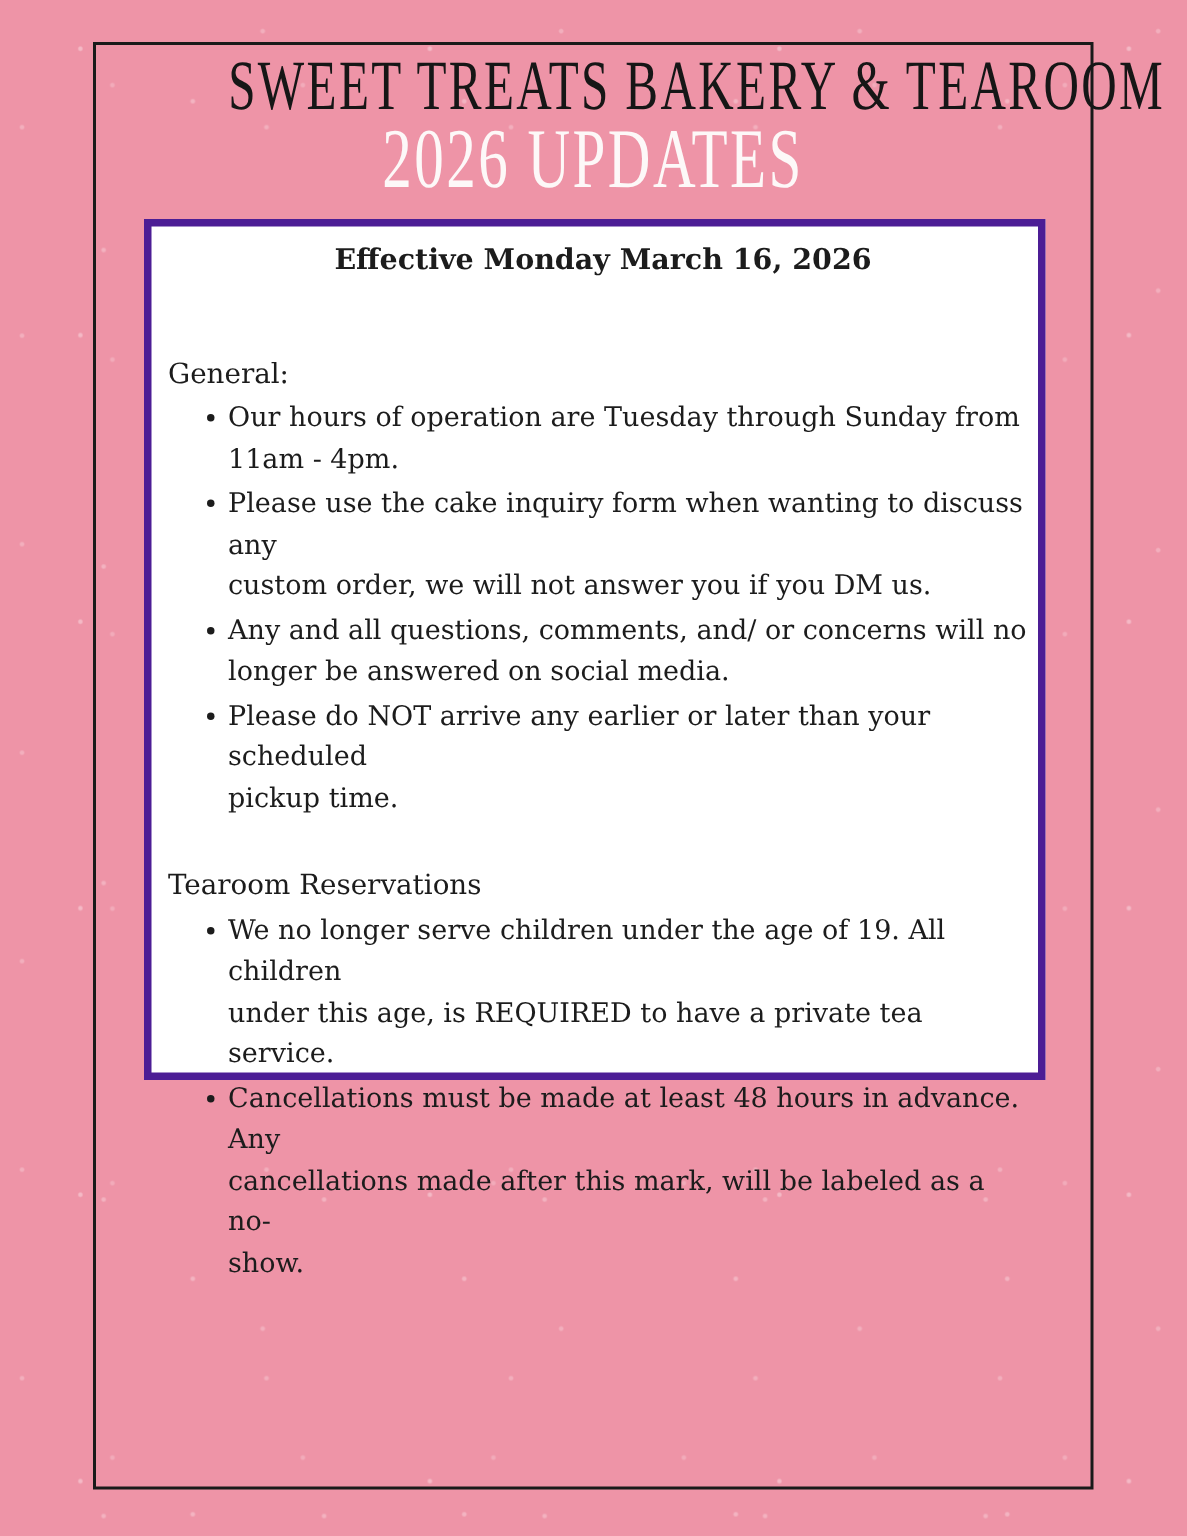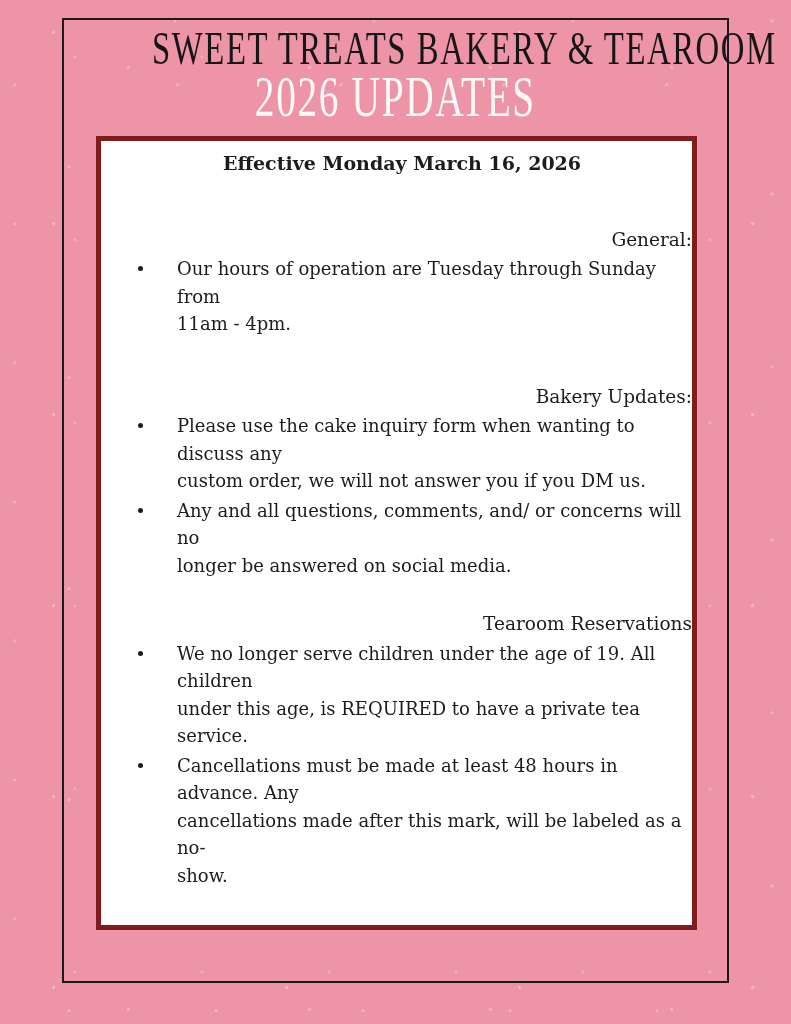--- a/index.html
+++ b/index.html
@@ -28,21 +28,21 @@
       radial-gradient(circle at 88% 12%, rgba(255,255,255,0.25) 0 1px, transparent 2px),
       radial-gradient(circle at 9% 61%, rgba(255,255,255,0.25) 0 1px, transparent 2px),
       radial-gradient(circle at 59% 31%, rgba(255,255,255,0.22) 0 1px, transparent 2px);
     background-size: 233px 191px, 181px 157px, 147px 211px, 199px 173px, 163px 139px, 127px 183px;
     pointer-events: none;
   }
 
   .frame {
     position: absolute;
     left: 62px;
-    top: 18px;
+    top: 28px;
     width: 667px;
     height: 965px;
     border: 2px solid #1a1a1a;
   }
 
   .header-area {
     position: absolute;
     left: 0;
     top: 5px;
     width: 100%;
@@ -79,56 +79,56 @@
     transform: scale(0.82, 1.18);
     transform-origin: center center;
     white-space: nowrap;
   }
 
   .notice-box {
     position: absolute;
     left: 32px;
     top: 116px;
     width: 601px;
-    height: 794px;
+    height: 574px;
     background: #ffffff;
-    border: 5px solid #7f1d1d;
+    border: 5px solid #4c1d95;
     font-size: 18px;
     line-height: 27.5px;
   }
 
   .effective {
     margin-top: 9px;
     padding-left: 11px;
     text-align: center;
     font-weight: bold;
     font-size: 19px;
   }
 
   .section-heading {
     font-weight: 400;
     font-size: 18.5px;
     line-height: 27.5px;
-    text-align: right;
+    text-align: left;
     padding-left: 11px;
   }
 
   .section-general  .section-heading { margin-top: 48px; }
   .section-bakery   .section-heading { margin-top: 45px; }
   .section-tearoom  .section-heading { margin-top: 31px; }
 
   .bullet-list {
     list-style: none;
     margin: 0;
   }
 
   .bullet-list li {
     position: relative;
     margin-top: 2px;
-    padding-left: 76px;
+    padding-left: 51px;
     padding-right: 6px;
     white-space: pre-line;
   }
 
   .bullet-list li::before {
     content: "";
     position: absolute;
     left: 37px;
     top: 11px;
     width: 5px;
@@ -157,26 +157,27 @@
 
     <section class="section-general">
       <h3 class="section-heading">General:</h3>
       <ul class="bullet-list">
         <li>Our hours of operation are Tuesday through Sunday from
 11am - 4pm.</li>
       </ul>
     </section>
 
     <section class="section-bakery">
-      <h3 class="section-heading">Bakery Updates:</h3>
       <ul class="bullet-list">
         <li>Please use the cake inquiry form when wanting to discuss any
 custom order, we will not answer you if you DM us.</li>
         <li>Any and all questions, comments, and/ or concerns will no
 longer be answered on social media.</li>
+        <li>Please do NOT arrive any earlier or later than your scheduled
+pickup time.</li>
       </ul>
     </section>
 
     <section class="section-tearoom">
       <h3 class="section-heading">Tearoom Reservations</h3>
       <ul class="bullet-list">
         <li>We no longer serve children under the age of 19. All children
 under this age, is REQUIRED to have a private tea service.</li>
         <li>Cancellations must be made at least 48 hours in advance. Any
 cancellations made after this mark, will be labeled as a no-

